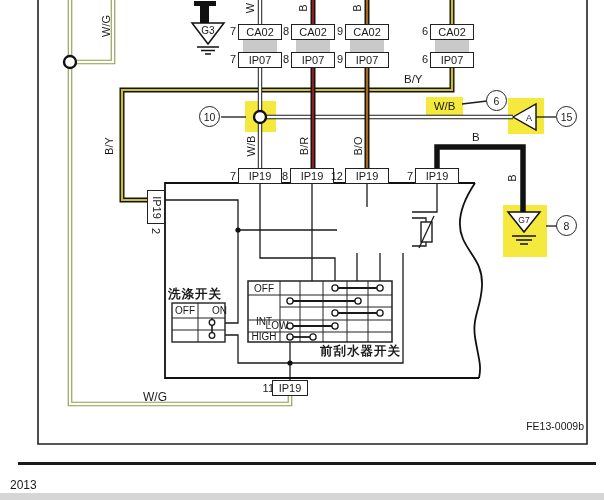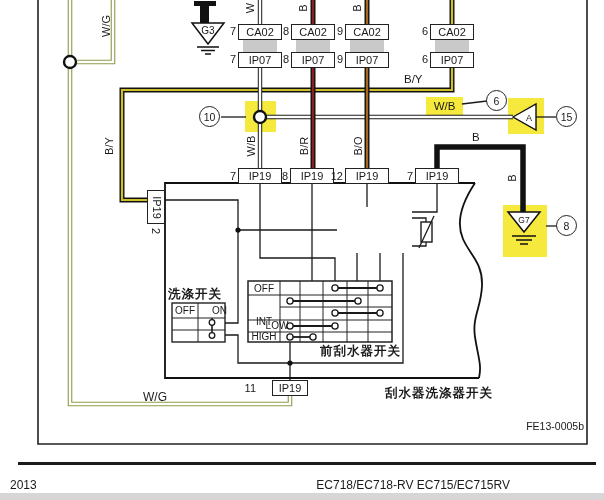--- a/index.html
+++ b/index.html
@@ -189,21 +189,21 @@
   <div class="pin" style="left:327px;top:170px;width:16px;">12</div>
   <div class="cn" style="left:345px;top:168px;width:44px;height:16px;">IP19</div>
   <div class="pin" style="left:397px;top:170px;width:16px;">7</div>
   <div class="cn" style="left:415px;top:168px;width:44px;height:16px;">IP19</div>
 
   <div class="cn" style="left:147px;top:190px;width:18px;height:34px;">
     <span style="transform:rotate(90deg);white-space:nowrap;">IP19</span>
   </div>
   <div class="lbl" style="left:149px;top:225px;width:14px;text-align:center;transform:rotate(90deg);">2</div>
 
-  <div class="pin" style="left:238px;top:382px;width:18px;">11</div>
+  <div class="pin" style="left:256px;top:382px;width:18px;">11</div>
   <div class="cn" style="left:272px;top:380px;width:36px;height:16px;">IP19</div>
 
   <div class="vlbl" style="left:238px;top:2px;width:24px;">W</div>
   <div class="vlbl" style="left:291px;top:2px;width:24px;">B</div>
   <div class="vlbl" style="left:345px;top:2px;width:24px;">B</div>
 
   <div class="vlbl" style="left:89px;top:20px;width:34px;">W/G</div>
   <div class="lbl" style="left:404px;top:73px;font-size:11.5px;">B/Y</div>
   <div class="vlbl" style="left:92px;top:140px;width:34px;">B/Y</div>
   <div class="vlbl" style="left:234px;top:140px;width:34px;">W/B</div>
@@ -224,22 +224,20 @@
   <div class="callout" style="left:556px;top:215px;">8</div>
 
   <div class="lbl zh" style="left:168px;top:287px;">洗涤开关</div>
   <div class="tcell" style="left:172px;top:305px;width:26px;">OFF</div>
   <div class="tcell" style="left:198px;top:305px;width:43px;">ON</div>
   <div class="tcell" style="left:248px;top:283px;width:32px;">OFF</div>
   <div class="tcell" style="left:248px;top:316px;width:32px;">INT</div>
   <div class="tcell" style="left:251px;top:320px;width:52px;">LOW</div>
   <div class="tcell" style="left:248px;top:331px;width:32px;">HIGH</div>
   <div class="lbl zh" style="left:320px;top:344px;">前刮水器开关</div>
-  <div class="lbl zh" style="left:385px;top:386px;">刮水器洗涤器开关</div>
-
-  <div class="lbl" style="left:480px;top:420px;width:104px;text-align:right;font-size:10.5px;">FE13-0005b</div>
+
+  <div class="lbl" style="left:480px;top:420px;width:104px;text-align:right;font-size:10.5px;">FE13-0009b</div>
 
   <div class="footer-line"></div>
   <div class="lbl" style="left:10px;top:479px;font-size:12px;">2013</div>
-  <div class="lbl" style="left:310px;top:479px;width:200px;text-align:right;font-size:12px;">EC718/EC718-RV  EC715/EC715RV</div>
   <div class="bottom-strip"></div>
 
 </div>
 
 </body></html>

